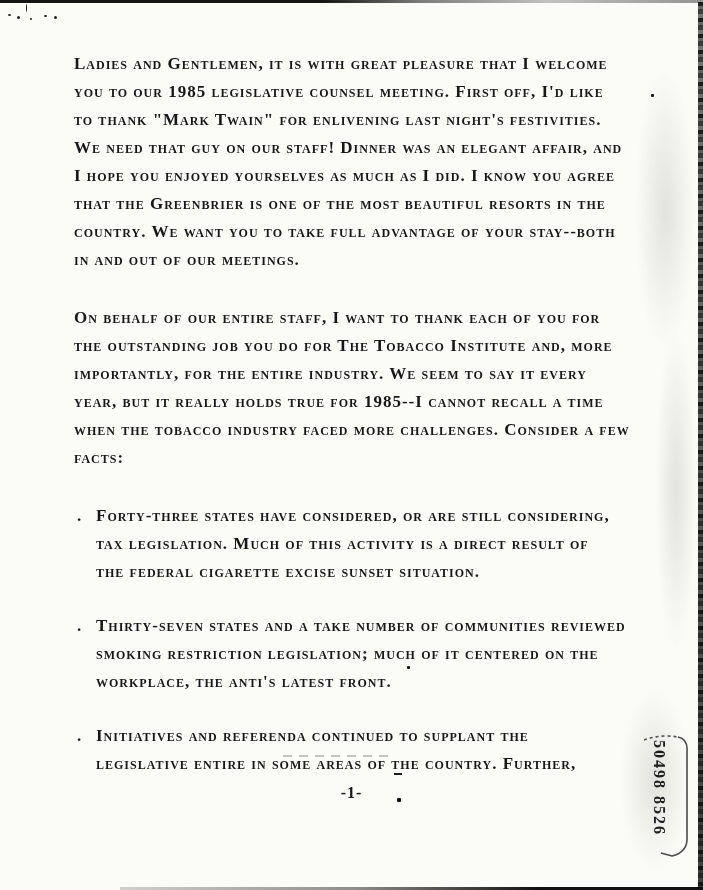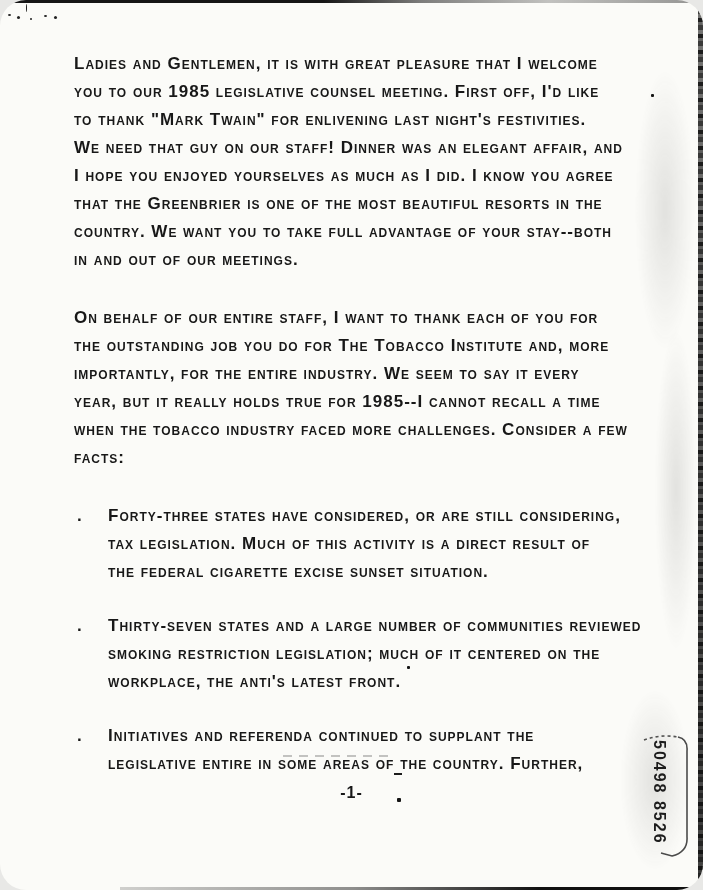--- a/index.html
+++ b/index.html
@@ -2,22 +2,21 @@
 <html><head>
 <meta charset="utf-8">
 <title>Scanned Document Page</title>
 <style>
   html,body{margin:0;padding:0;background:#e8e8e6;}
   .page{
     position:relative;
     width:703px;height:890px;
     background:#fbfbf8;
     overflow:hidden;
-    font-family:Liberation Sans, sans-serif;
-    border-radius:26px;
+    font-family:Liberation Serif, serif;
   }
   
   .edge-top{
     position:absolute;top:0;left:0;width:100%;height:3px;
     background:linear-gradient(to right,#161616 0%,#161616 46%,rgba(22,22,22,.55) 60%,rgba(22,22,22,.25) 78%,rgba(22,22,22,.45) 100%);
   }
   .edge-bottom{
     position:absolute;bottom:0;left:120px;right:0;height:3px;
     background:linear-gradient(to right,rgba(10,10,10,.18),rgba(10,10,10,.45) 40%,#101010 72%,#101010 100%);
   }
@@ -46,21 +45,21 @@
   .body{
     position:absolute;left:74px;top:50px;width:582px;
     color:#181818;
     font-size:17px;line-height:28px;font-weight:bold;
     font-variant:small-caps;
     letter-spacing:1px;
   }
   .body p{margin:0 0 30px 0;white-space:pre-line;}
   .bullet{position:relative;padding-left:22px;margin:0 0 26px 0;}
   .bullet .marker{position:absolute;left:3px;top:0;}
-  .bullet p{margin:12px;}
+  .bullet p{margin:0;}
 
   .footer{
     position:absolute;left:0;top:784px;width:703px;
     text-align:center;
     color:#181818;font-size:16px;font-weight:bold;letter-spacing:1px;
   }
 
   
   .bates{
     position:absolute;left:650px;top:740px;height:120px;
@@ -114,21 +113,21 @@
 
     <div class="bullet">
       <span class="marker">.</span>
       <p>Forty-three states have considered, or are still considering,
 tax legislation.  Much of this activity is a direct result of
 the federal cigarette excise sunset situation.</p>
     </div>
 
     <div class="bullet">
       <span class="marker">.</span>
-      <p>Thirty-seven states and a large number of communities reviewed
+      <p>Thirty-seven states and a take number of communities reviewed
 smoking restriction legislation; much of it centered on the
 workplace, the anti's latest front.</p>
     </div>
 
     <div class="bullet">
       <span class="marker">.</span>
       <p>Initiatives and referenda continued to supplant the
 legislative entire in some areas of the country.  Further,</p>
     </div>
   </div>

